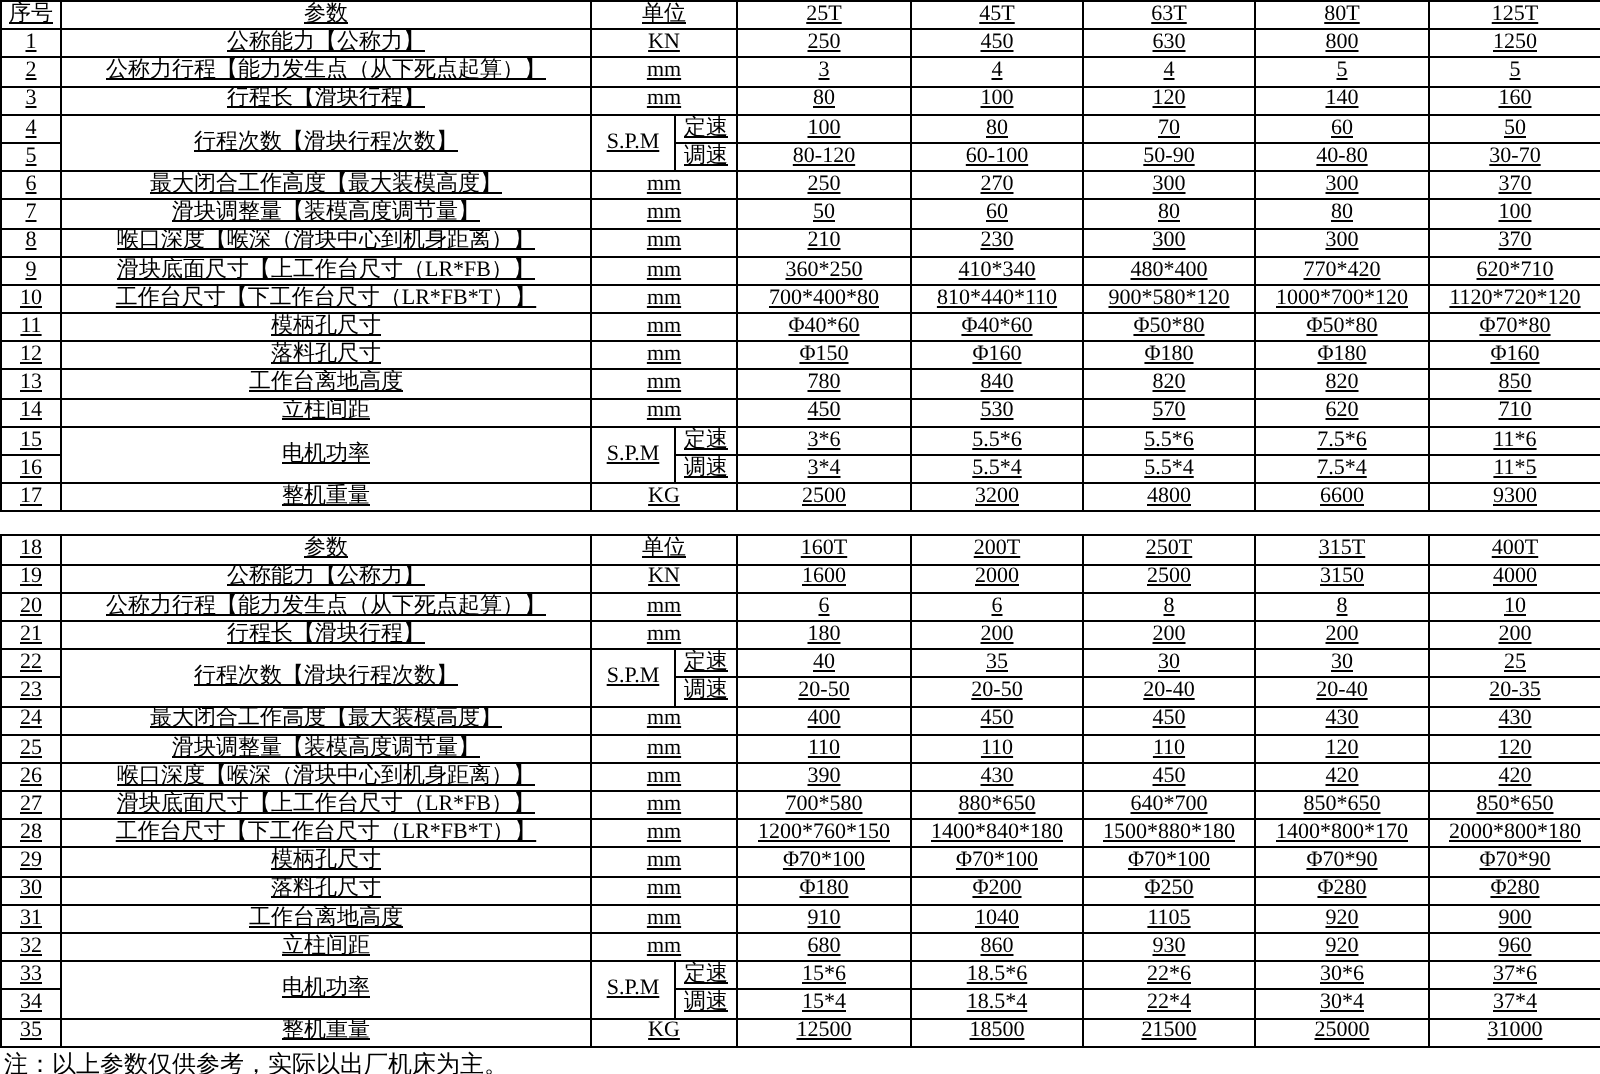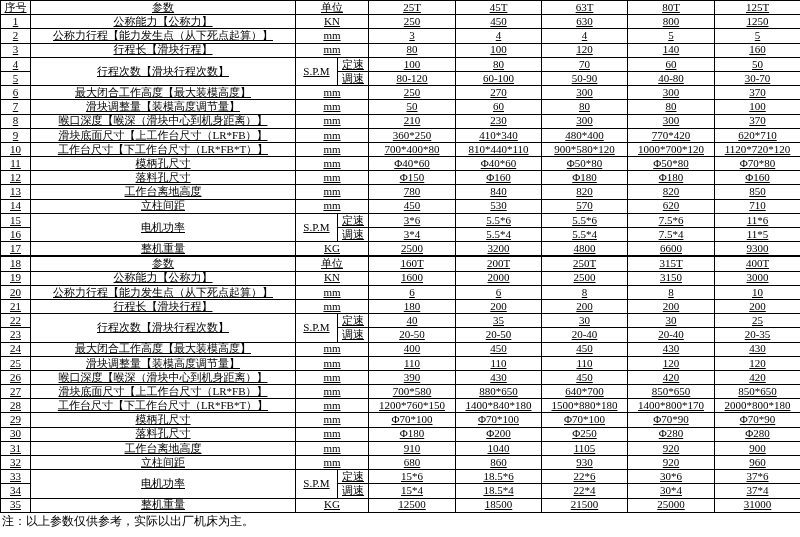--- a/index.html
+++ b/index.html
@@ -7,21 +7,21 @@
     width:800px;height:537px;overflow:hidden;
     font-family:"Liberation Serif","DejaVu Serif",serif;
     color:#000;
   }
   table{
     border-collapse:collapse;
     table-layout:fixed;
     width:800px;
     text-decoration:underline;
   }
-  .spec-table + .spec-table{margin-top:0;}
+  .spec-table + .spec-table{margin-top:11px;}
   th,td{
     border:1px solid #000;
     font-weight:normal;
     font-size:11px;
     line-height:1.05;
     text-align:center;
     vertical-align:middle;
     height:13.2px;
     padding:0;
     overflow:hidden;
@@ -256,21 +256,21 @@
         <th>400T</th>
       </tr>
       <tr>
         <td>19</td>
         <td>公称能力【公称力】</td>
         <td colspan="2">KN</td>
         <td>1600</td>
         <td>2000</td>
         <td>2500</td>
         <td>3150</td>
-        <td>3000</td>
+        <td>4000</td>
       </tr>
       <tr>
         <td>20</td>
         <td>公称力行程【能力发生点（从下死点起算）】</td>
         <td colspan="2">mm</td>
         <td>6</td>
         <td>6</td>
         <td>8</td>
         <td>8</td>
         <td>10</td>

